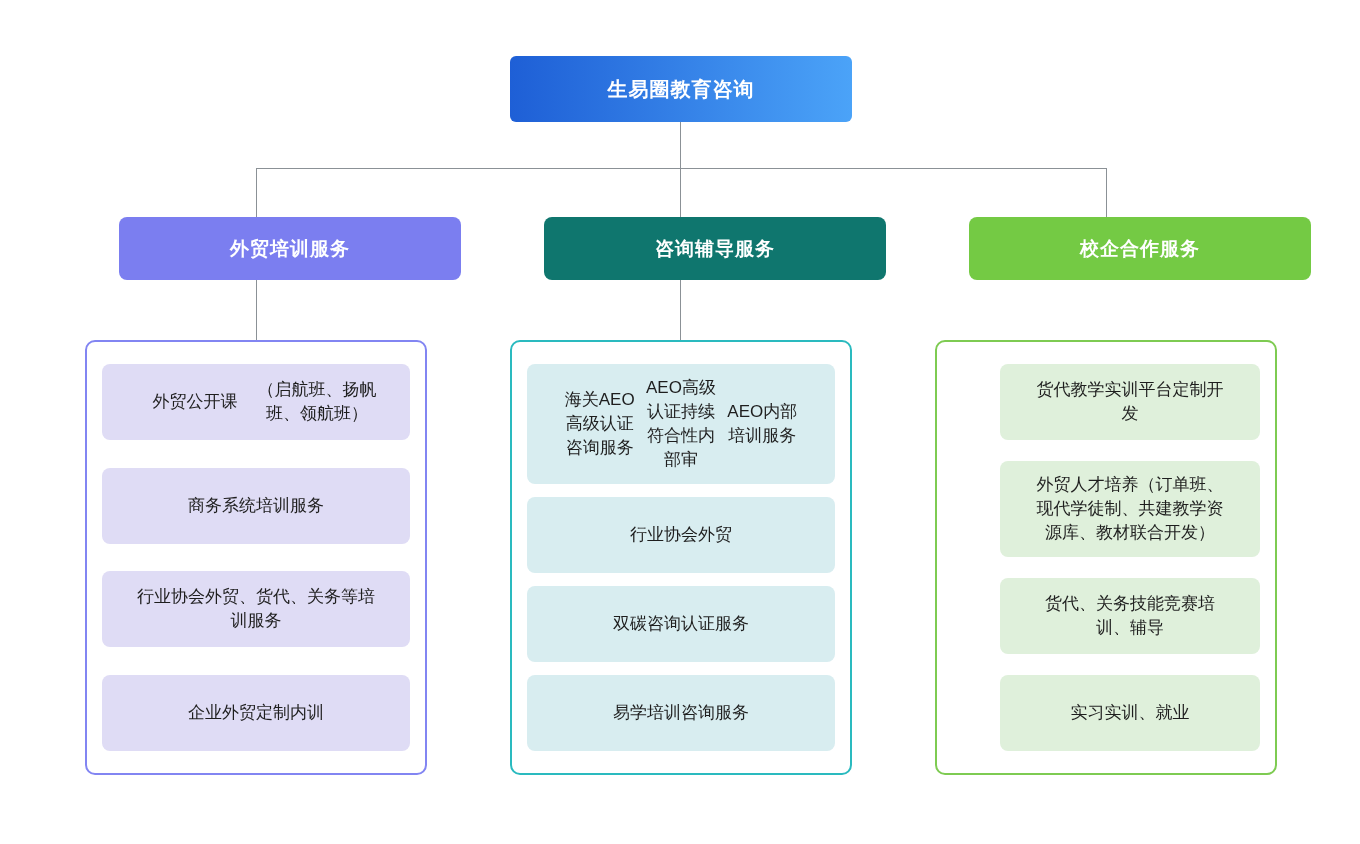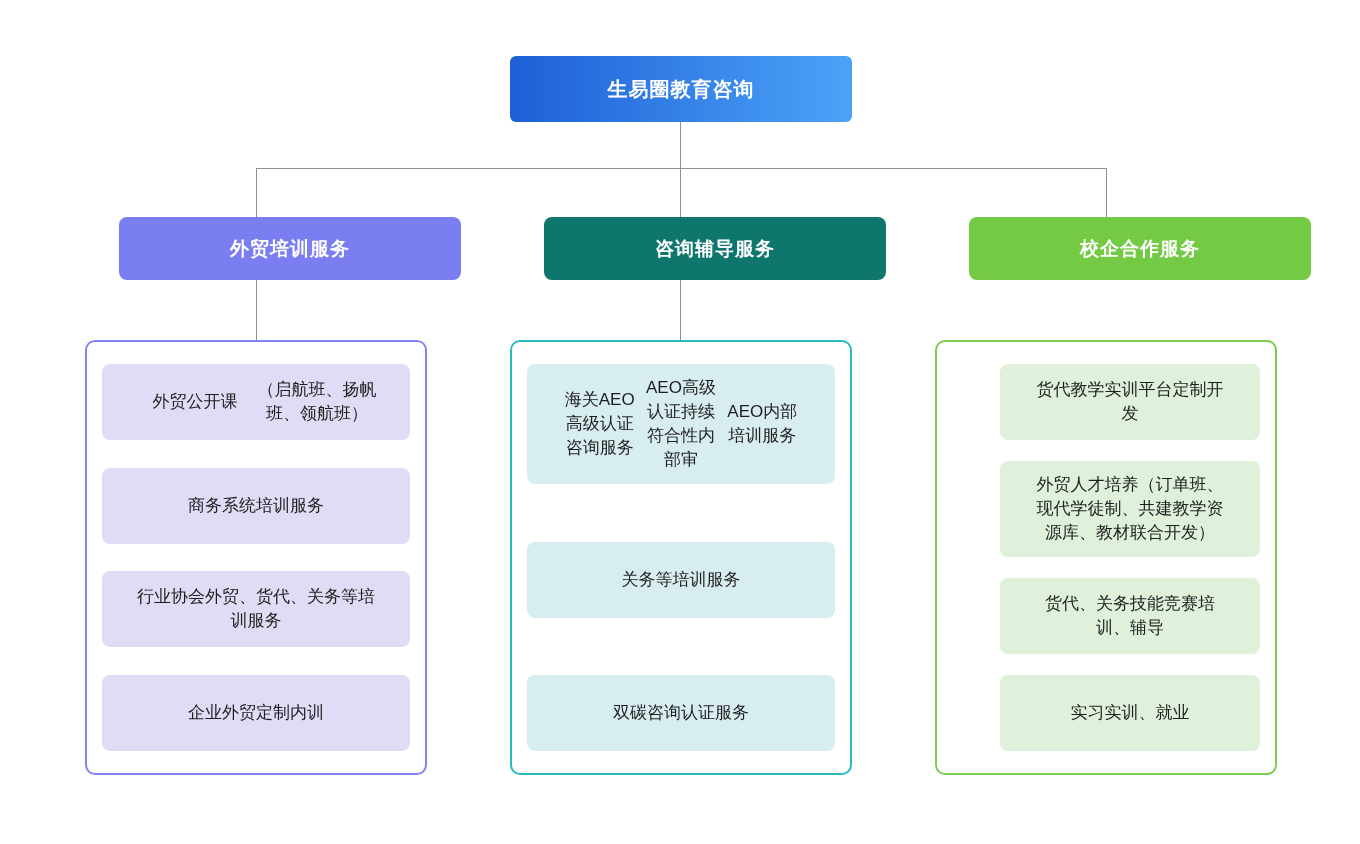--- a/index.html
+++ b/index.html
@@ -94,24 +94,27 @@
     </div>
   </div>
 
   <div class="branch-group c2">
     <div class="leaf">
       <span class="ln">海关AEO高级认证咨询服务</span>
       <span class="ln">AEO高级认证持续符合性内部审</span>
       <span class="ln">AEO内部培训服务</span>
     </div>
     <div class="leaf">
-      <span class="ln">关务等培训服务</span>
+      <span class="ln">行业协会外贸</span>
     </div>
     <div class="leaf">
       <span class="ln">双碳咨询认证服务</span>
+    </div>
+    <div class="leaf">
+      <span class="ln">易学培训咨询服务</span>
     </div>
   </div>
 
   <div class="branch-group c3">
     <div class="leaf">
       <span class="ln">货代教学实训平台定制开发</span>
     </div>
     <div class="leaf">
       <span class="ln">外贸人才培养（订单班、现代学徒制、共建教学资源库、教材联合开发）</span>
     </div>

